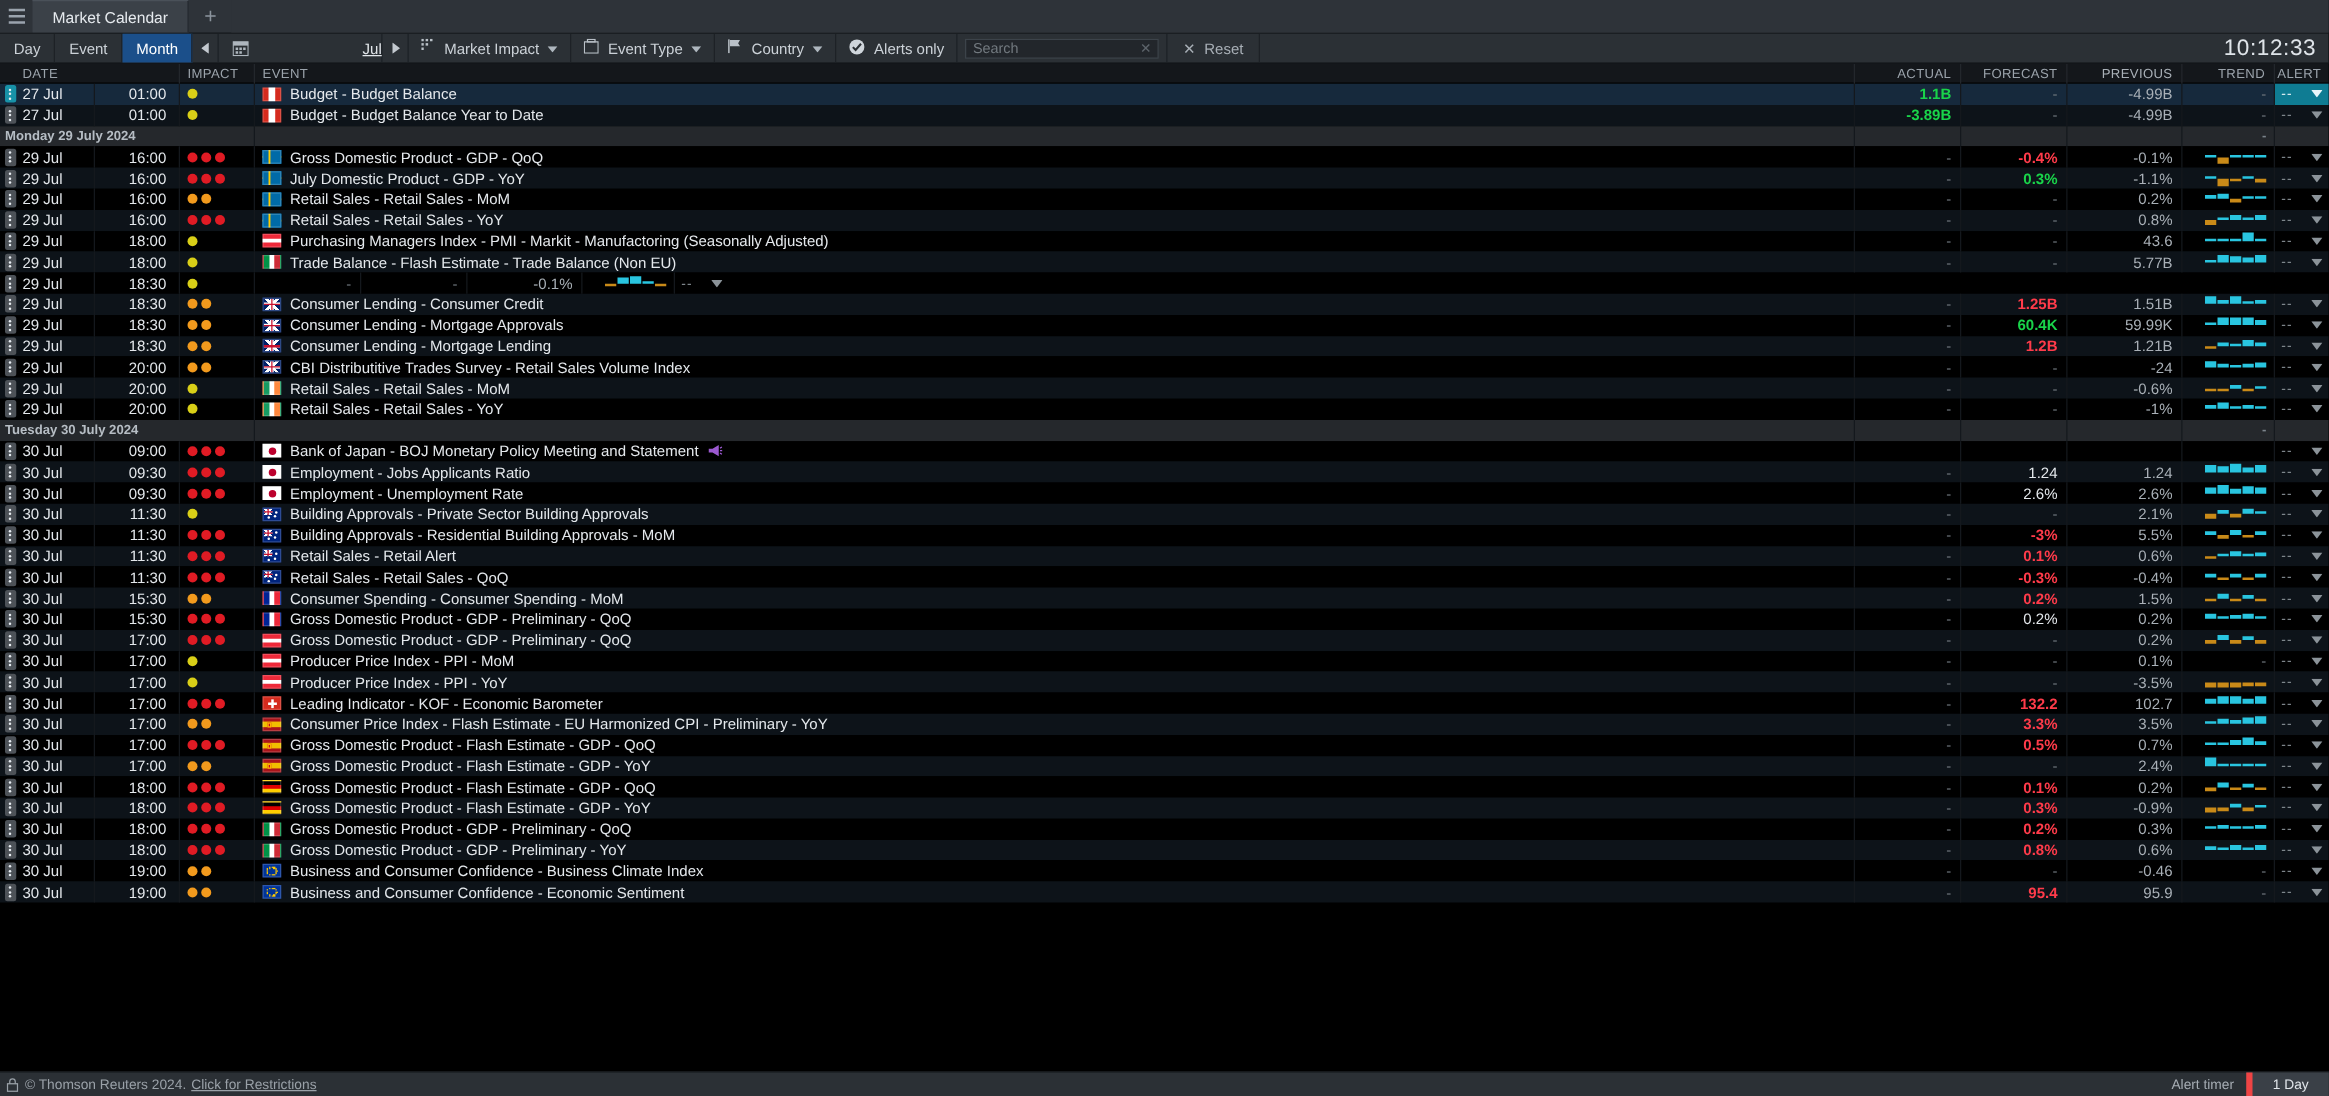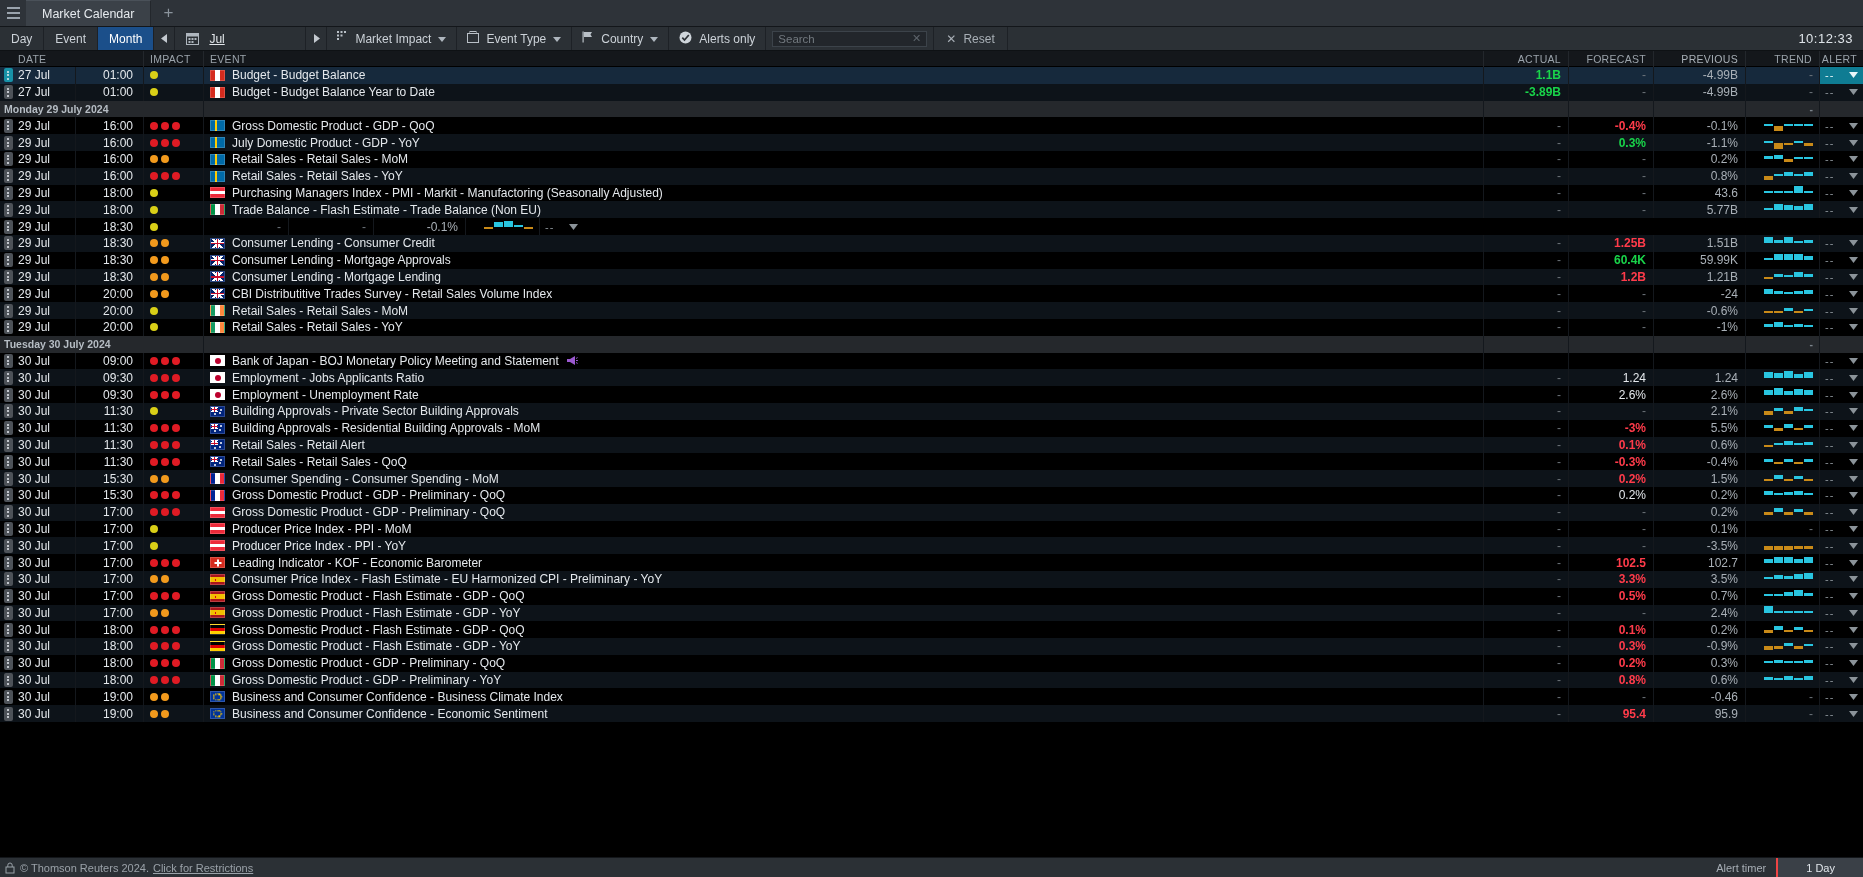--- a/index.html
+++ b/index.html
@@ -63,21 +63,21 @@
     display: flex; align-items: center; justify-content: center;
     width: 21px; border-right: 1px solid #1d2126; cursor: pointer;
     color: #c3c9cf;
   }
   .month-box {
     display: flex; align-items: center;
     border-right: 1px solid #1d2126;
     cursor: pointer;
   }
   .month-ico { width: 34px; display: flex; align-items: center; justify-content: center; }
-  .month-label { width: 96px; text-align: left; color: #e2e6ea; text-decoration: underline; }
+  .month-label { width: 96px; text-align: right; color: #e2e6ea; text-decoration: underline; }
   .drop {
     display: flex; align-items: center; gap: 7px;
     padding: 0 10px; border-right: 1px solid #1d2126;
     color: #ccd2d8; cursor: pointer; white-space: nowrap;
   }
   .drop .caret { color: #aeb6be; font-size: 9px; }
   .searchwrap {
     display: flex; align-items: center;
     padding: 0 6px; border-right: 1px solid #1d2126;
   }
@@ -91,21 +91,21 @@
   .searchbox span.x { color: #5d646b; font-size: 11px; }
   .resetbtn {
     display: flex; align-items: center; gap: 7px;
     padding: 0 12px; color: #a8afb6; border-right: 1px solid #1d2126;
     cursor: pointer;
   }
   .toolbar-fill { flex: 1; }
   .clock {
     position: absolute; right: 10px; top: 0; height: 100%;
     display: flex; align-items: center;
-    font-size: 13px; color: #dfe4e9; letter-spacing: .5px;
+    font-size: 18px; color: #dfe4e9; letter-spacing: .5px;
   }
 
   
   .grid { width: 1863px; background: #000; }
   .ghead {
     display: flex; height: 16px; align-items: center;
     background: #14171b; font-size: 10.5px; color: #9ba3ab;
     letter-spacing: .3px; border-bottom: 1px solid #000;
   }
   .ghead > div { border-right: 1px solid #23272c; height: 16px; line-height: 16px; }
@@ -195,22 +195,22 @@
     border-top: 1px solid #13161a;
     display: flex; align-items: center;
     font-size: 11px; color: #a6adb4;
   }
   .statusbar .sb-ico { width: 20px; display: flex; align-items: center; justify-content: center; }
   .statusbar .sb-copy { color: #9aa1a8; }
   .statusbar .sb-link { color: #9aa1a8; text-decoration: underline; margin-left: 4px; cursor: pointer; }
   .statusbar .sb-fill { flex: 1; }
   .statusbar .sb-at { padding-right: 10px; color: #a6adb4; }
   .statusbar .sb-day {
-    background: #3a4047; border-left: 2px solid #ef4444;
-    height: 100%; display: flex; align-items: center; padding: 0 28px;
+    background: #3a4047; border-left: 5px solid #ef4444;
+    height: 100%; display: flex; align-items: center; padding: 0 16px;
     color: #e0e5ea; cursor: pointer;
   }
 </style>
 </head>
 <body>
 
 <div class="titlebar">
   <div class="hamburger">
       <i></i>
       <i></i>
@@ -1761,21 +1761,21 @@
           <span class="flag" style="background: rgb(213, 43, 30);">
             <span style="position:absolute;left:50%;top:50%;transform:translate(-50%,-50%);width:7px;height:2px;background:#fff"></span>
             <span style="position:absolute;left:50%;top:50%;transform:translate(-50%,-50%);width:2px;height:7px;background:#fff"></span>
           </span>
           <span>Leading Indicator - KOF - Economic Barometer</span>
         </div>
         <div class="c-act">
           <span class="dash">-</span>
         </div>
         <div class="c-fc">
-          <span class="neg">102.5</span>
+          <span class="neg">132.2</span>
         </div>
         <div class="c-prev">102.7</div>
         <div class="c-trend">
           <span class="spark">
             <span class="bwrap">
               <span class="b" style="height: 3.9px; bottom: 7.5px; background: rgb(41, 197, 224);"></span>
             </span>
             <span class="bwrap">
               <span class="b" style="height: 5.4px; bottom: 7.5px; background: rgb(41, 197, 224);"></span>
             </span>

